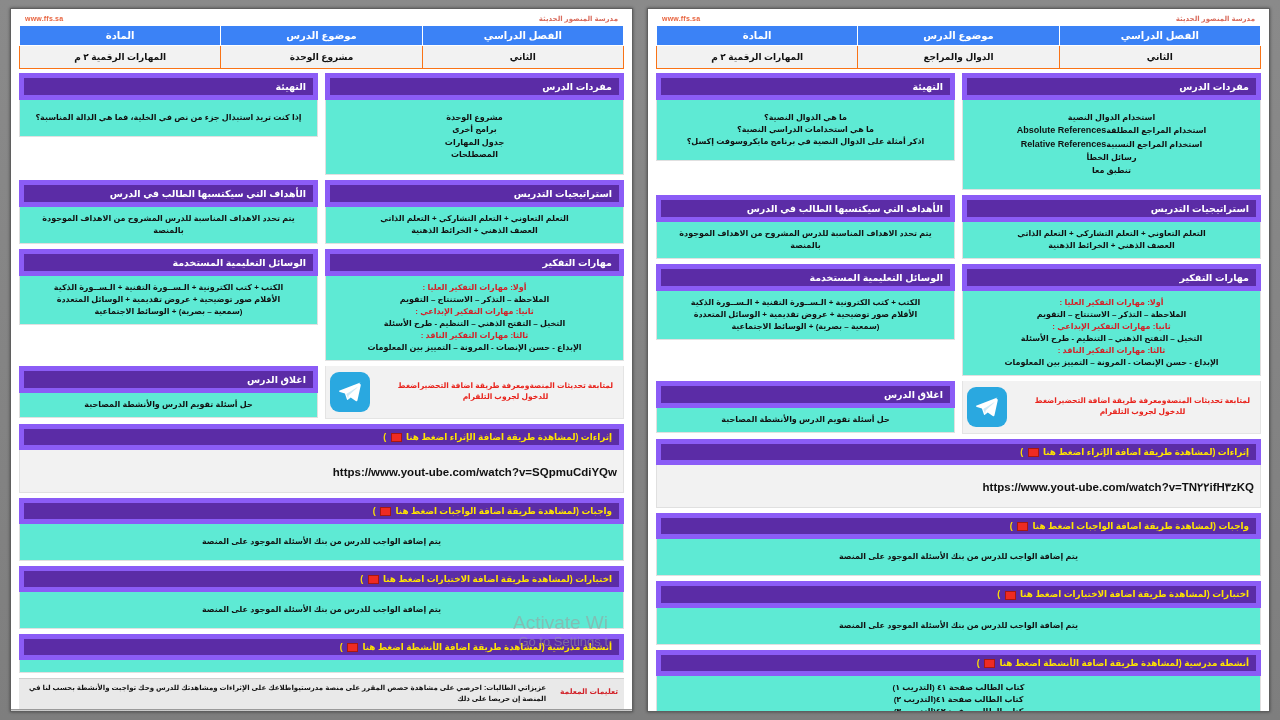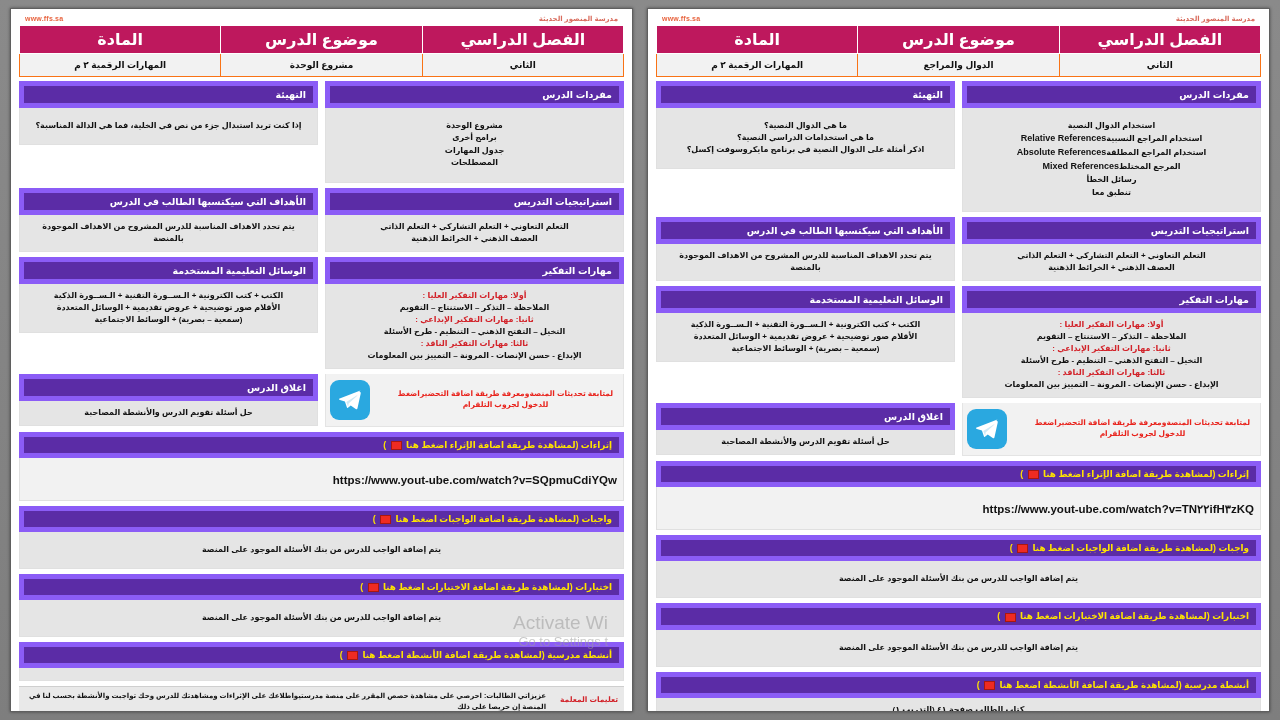--- a/index.html
+++ b/index.html
@@ -35,38 +35,38 @@
     padding:0 6px 0 6px;letter-spacing:.2px;
   }
   .toprow .site{color:#e8643f;}
   .toprow .school{color:#d96b5c;}
   
   table.meta{
     width:100%;border-collapse:collapse;table-layout:fixed;
     margin-bottom:4px;
   }
   table.meta th{
-    background:#be185d;color:#ffffff;font-size:16px;font-weight:bold;
+    background:#3b82f6;color:#ffffff;font-size:10px;font-weight:bold;
     padding:4px 2px;border:1px solid #ffffff;text-align:center;
     letter-spacing:.2px;
   }
   table.meta td{
     background:#f2f2f2;color:#111;font-size:9px;font-weight:bold;
     padding:4px 2px;border:1px solid #f97316;text-align:center;height:14px;
   }
   
   .sec{margin-bottom:5px;}
   .sec-head{
     background:#5b2ca6;color:#ffffff;font-size:9.5px;font-weight:bold;
     padding:3px 7px;text-align:right;letter-spacing:.15px;
     border:5px solid #8b5cf6;
   }
   .sec-head.yellow{color:#ffe400;font-size:8.8px;}
   .sec-body{
-    background:#e5e5e5;border:1px solid #e0e0e0;border-top:none;
+    background:#5eead4;border:1px solid #e0e0e0;border-top:none;
     font-size:8px;color:#111;font-weight:bold;
     padding:6px 8px;text-align:center;line-height:1.5;
   }
   .sec-body.pad-lg{padding:12px 8px;}
   .sec-body .ln{display:block;}
   .red{color:#d2232a;}
   .latin{font-family:"Liberation Sans",sans-serif;direction:ltr;unicode-bidi:embed;}
   
   .cols{display:flex;gap:7px;}
   .cols > *{flex:1 1 0;min-width:0;}
@@ -138,23 +138,22 @@
         </tr>
       </tbody>
         </table>
 
       <div class="cols">
 
         <div class="sec">
           <div class="sec-head">مفردات الدرس</div>
           <div class="sec-body pad-lg vocab" id="L-vocab">
               <span class="ln">استخدام الدوال النصية</span>
+              <span class="ln">استخدام المراجع المطلقة<b class="latin">Absolute References</b></span>
               <span class="ln">استخدام المراجع النسبية<b class="latin">Relative References</b></span>
-              <span class="ln">استخدام المراجع المطلقة<b class="latin">Absolute References</b></span>
-              <span class="ln">المرجع المختلط<b class="latin">Mixed References</b></span>
               <span class="ln">رسائل الخطأ</span>
               <span class="ln">تنطبق معا</span>
             </div>
         </div>
 
         <div class="sec">
           <div class="sec-head">التهيئة</div>
           <div class="sec-body pad-lg" id="L-warmup">
               <span class="ln">ما هي الدوال النصية؟</span>
               <span class="ln">ما هي استخدامات الدراسي النصية؟</span>

